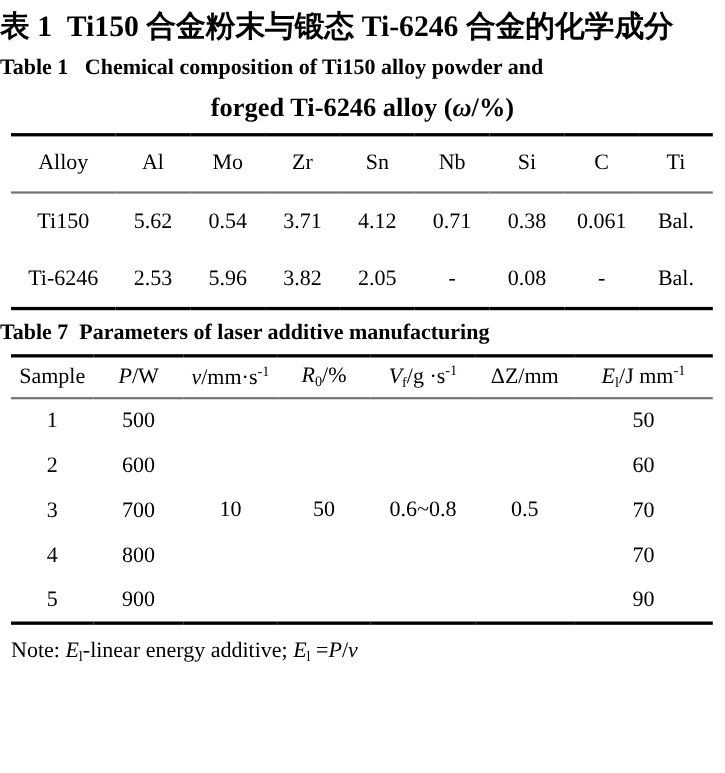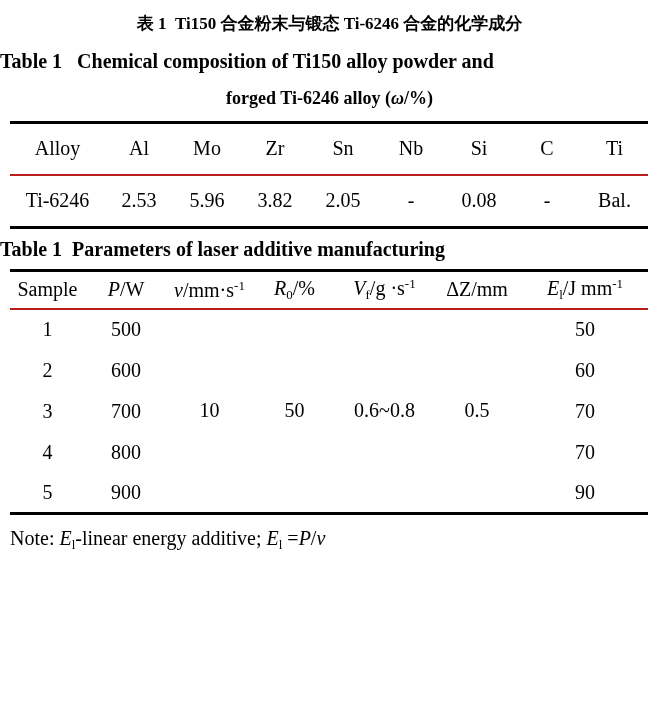--- a/index.html
+++ b/index.html
@@ -10,55 +10,54 @@
     position: relative;
     width: 659px;
     height: 703px;
     background: #ffffff;
     color: #000000;
     overflow: hidden;
     padding-top: 6px;
   }
 
   .title-zh {
-    text-align: center;
     font-weight: bold;
-    font-size: 17px;
+    font-size: 27px;
     line-height: 36px;
     white-space: pre-wrap;
   }
   .title-en {
     text-align: left;
     font-weight: bold;
     font-size: 20px;
     line-height: 38px;
     white-space: pre-wrap;
   }
   .title-en2 {
     text-align: center;
     font-weight: bold;
-    font-size: 18px;
+    font-size: 24px;
     line-height: 36px;
     white-space: pre-wrap;
   }
   .t2-title-zh { margin-top: 42px; line-height: 40px; }
   .t2-title-en { line-height: 40px; }
 
   table {
     border-collapse: collapse;
     table-layout: fixed;
     width: 638px;
     margin-left: 10px;
   }
   .threeline {
     border-top: 3px solid #000000;
     border-bottom: 3px solid #000000;
   }
   .tbl1 { margin-top: 5px; }
-  thead tr { border-bottom: 2px solid #b91c1c; }
+  thead tr { border-bottom: 2px solid #737373; }
   th, td {
     font-weight: normal;
     font-size: 20px;
     text-align: center;
     vertical-align: middle;
     white-space: pre;
   }
   .tbl1 th { height: 52px; }
   .tbl1 td { height: 53px; }
   .tbl2 th { height: 38px; }
@@ -104,34 +103,45 @@
         <th>Zr</th>
         <th>Sn</th>
         <th>Nb</th>
         <th>Si</th>
         <th>C</th>
         <th>Ti</th>
       </tr>
     </thead>
     <tbody>
       <tr>
+        <td>Ti150</td>
+        <td>5.62</td>
+        <td>0.54</td>
+        <td>3.71</td>
+        <td>4.12</td>
+        <td>0.71</td>
+        <td>0.38</td>
+        <td>0.061</td>
+        <td>Bal.</td>
+      </tr>
+      <tr>
         <td>Ti-6246</td>
         <td>2.53</td>
         <td>5.96</td>
         <td>3.82</td>
         <td>2.05</td>
         <td>-</td>
         <td>0.08</td>
         <td>-</td>
         <td>Bal.</td>
       </tr>
     </tbody>
   </table>
 
-  <div class="title-en t2-title-en">Table 1  Parameters of laser additive manufacturing</div>
+  <div class="title-en t2-title-en">Table 7  Parameters of laser additive manufacturing</div>
 
   <table class="threeline tbl2">
     <colgroup>
       <col style="width:75px">
         <col style="width:82px">
         <col style="width:85px">
         <col style="width:85px">
       <col style="width:95px">
         <col style="width:90px">
         <col style="width:126px">

